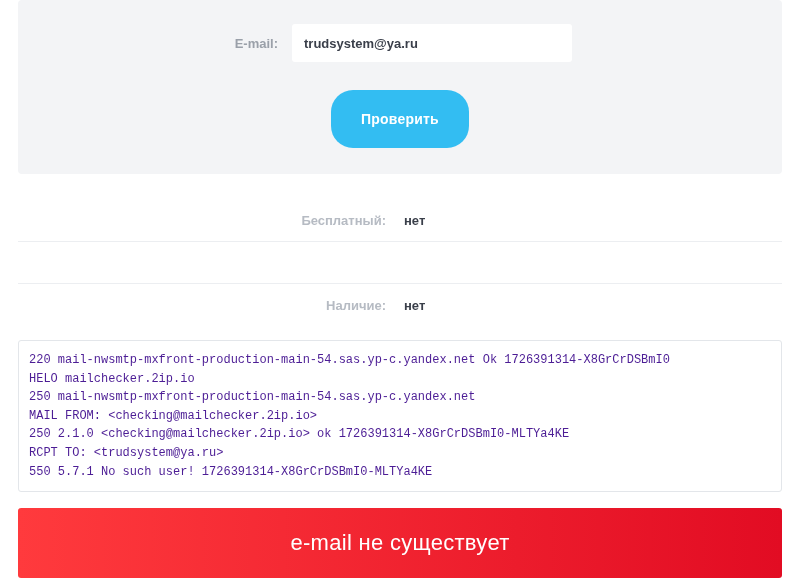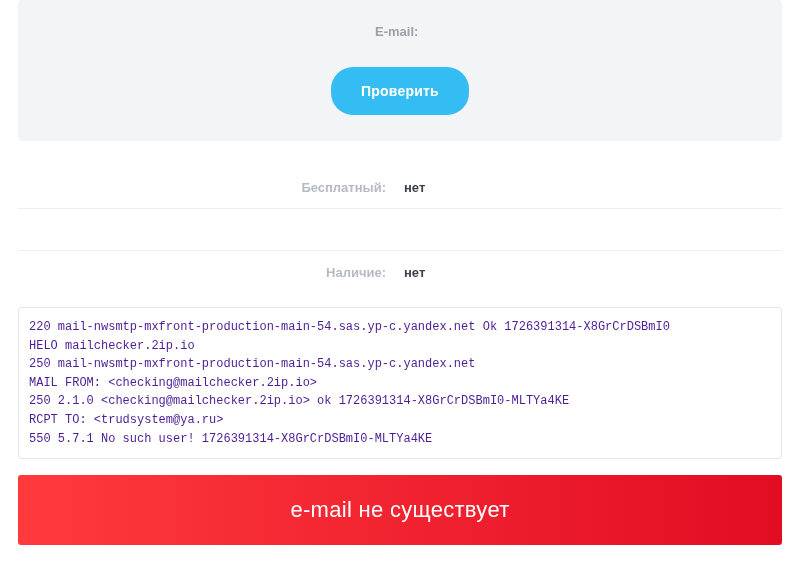--- a/index.html
+++ b/index.html
@@ -19,21 +19,21 @@
   .form-row {
     display: flex;
     align-items: center;
     justify-content: center;
     gap: 14px;
   }
   .form-label {
     color: #9aa0a9;
     font-size: 13px;
     font-weight: 700;
-    text-align: left;
+    text-align: right;
     width: 50px;
   }
   .email-input {
     width: 280px;
     height: 38px;
     border: none;
     border-radius: 3px;
     padding: 0 12px;
     font-size: 13px;
     color: #3a3f4a;
@@ -44,21 +44,21 @@
   .btn-row {
     display: flex;
     justify-content: center;
     margin-top: 28px;
   }
   .check-btn {
     background: #33bdf2;
     color: #ffffff;
     border: none;
     border-radius: 22px;
-    height: 48px;
+    height: 58px;
     padding: 16px 30px;
     font-size: 14px;
     font-weight: 600;
     cursor: pointer;
     letter-spacing: 0.2px;
   }
   .results {
     margin: 26px 18px 0 18px;
   }
   .result-row {
@@ -109,20 +109,21 @@
     font-weight: 400;
     letter-spacing: 0.3px;
   }
 </style>
 </head>
 <body>
 
 <div class="form-panel">
   <div class="form-row">
     <label class="form-label">E-mail:</label>
+    <input class="email-input" type="text" value="trudsystem@ya.ru" style="">
   </div>
   <div class="btn-row">
     <button class="check-btn">Проверить</button>
   </div>
 </div>
 
 <div class="results">
   <div class="result-row">
     <div class="result-label">Бесплатный:</div>
     <div class="result-value">нет</div>

